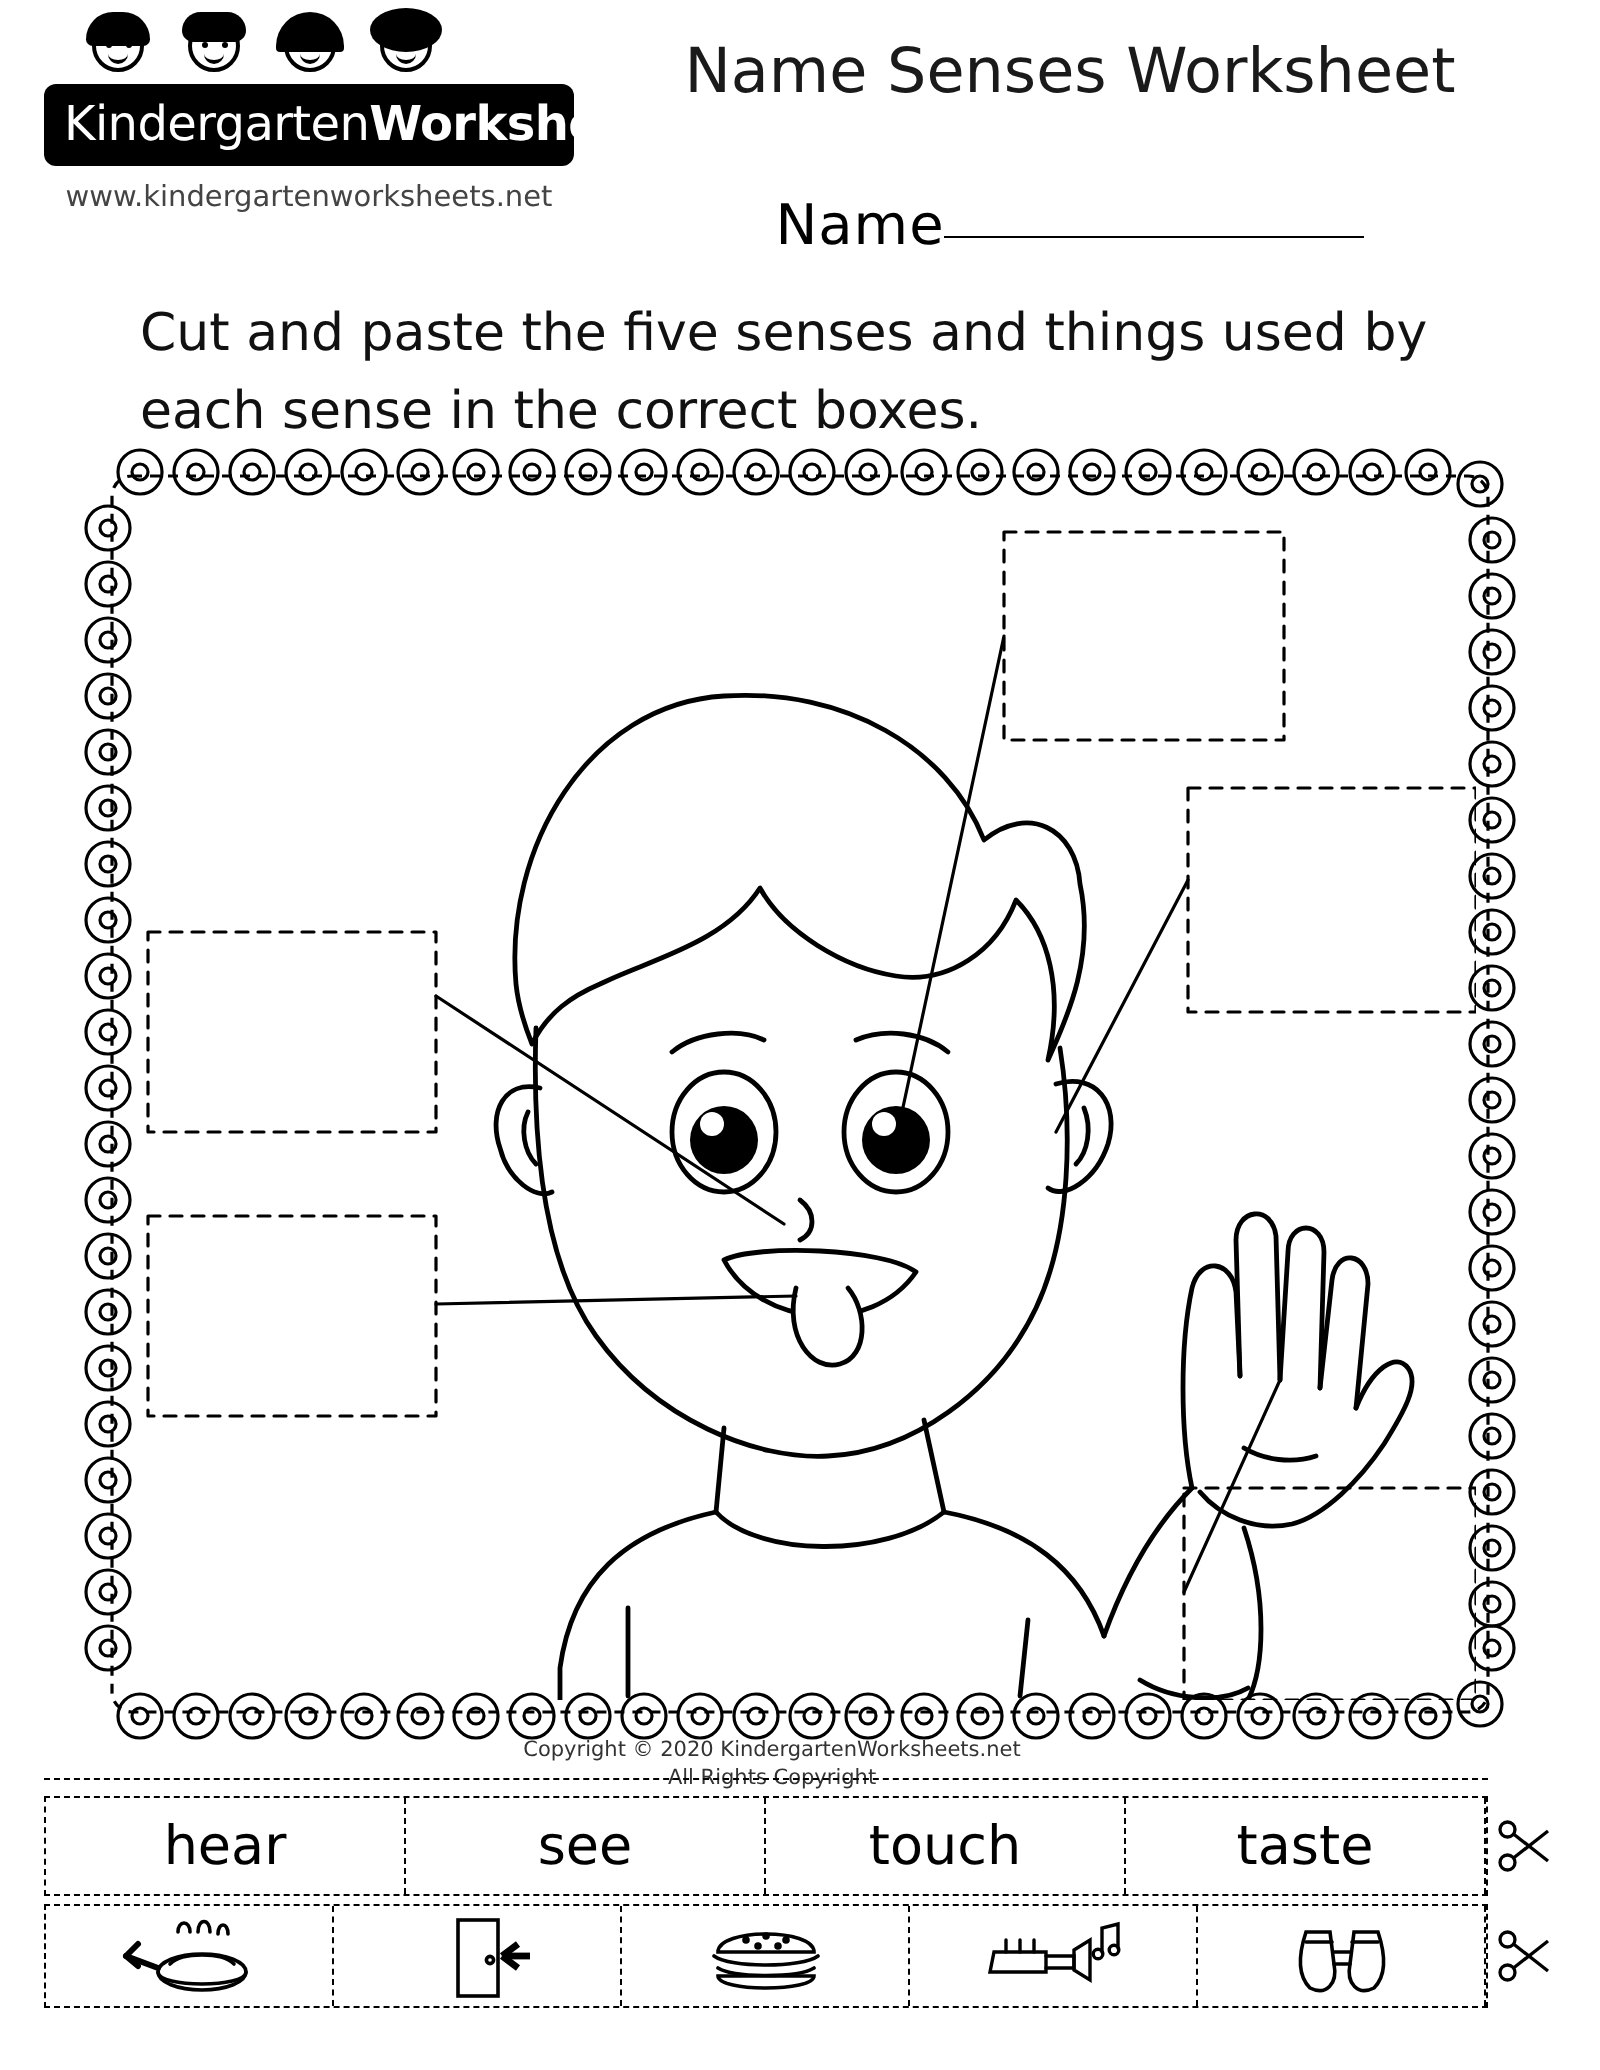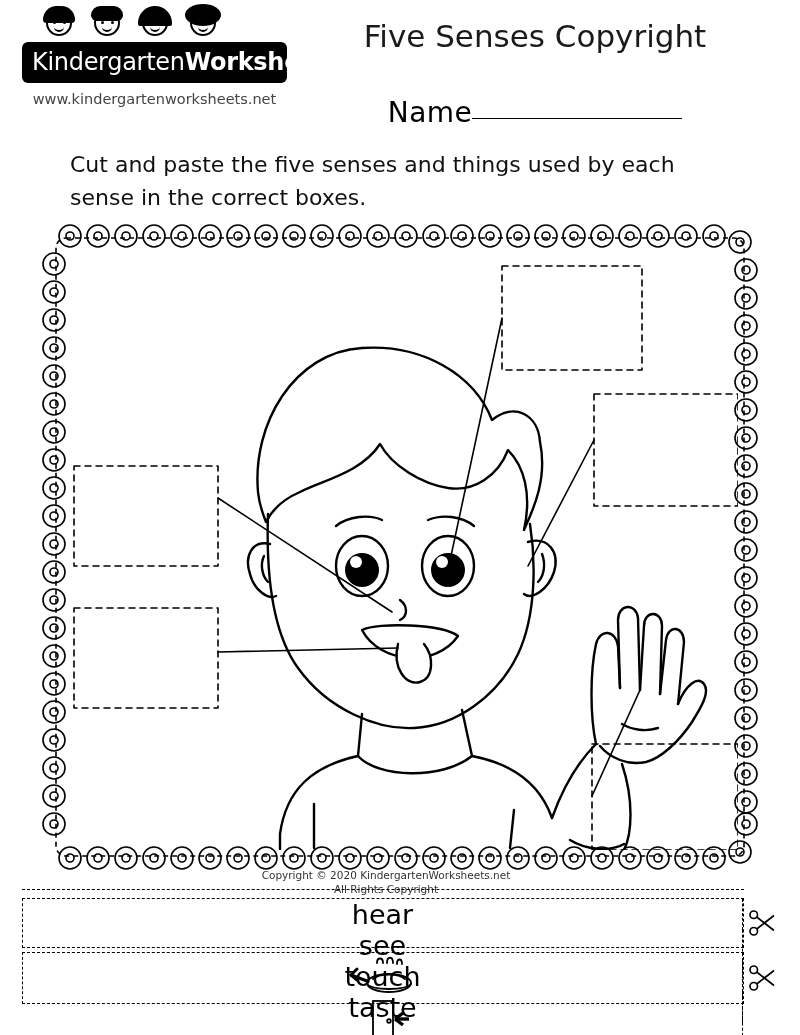--- a/index.html
+++ b/index.html
@@ -137,21 +137,21 @@
     height: 1px;
     vertical-align: 3px;
   }
 
   
   .instructions {
     position: absolute;
     left: 70px;
     top: 148px;
     width: 660px;
-    font-size: 22px;
+    font-size: 26px;
     line-height: 1.5;
     color: #111;
   }
 
   
   .frame {
     position: absolute;
     left: 40px;
     top: 222px;
     width: 720px;
@@ -190,21 +190,20 @@
   }
   .cut-row {
     position: relative;
     display: flex;
     align-items: stretch;
     border: 1.4px dashed #000;
     box-sizing: border-box;
     height: 50px;
     margin-bottom: 4px;
     width: 722px;
-    flex-direction: column;
   }
   .cut-row.row-pics { height: 52px; }
   .cut-cell {
     flex: 1;
     border-right: 1.4px dashed #000;
     display: flex;
     align-items: center;
     justify-content: center;
     box-sizing: border-box;
     position: relative;
@@ -267,21 +266,21 @@
           <div class="eye r"></div>
           <div class="smile"></div>
       </div>
     </div>
     <div class="logo-bar">
       <span>Kindergarten</span><span class="b">Worksheets</span><span class="b">.net</span>
     </div>
     <div class="site-url">www.kindergartenworksheets.net</div>
   </div>
 
-  <div class="title">Five Senses Copyright</div>
+  <div class="title">Name Senses Worksheet</div>
 
   <div class="name-line">
     <span class="name-label">Name</span><span class="name-blank"></span>
   </div>
 </div>
 
 <div class="instructions">Cut and paste the five senses and things used by each sense in the correct boxes.</div>
 
 <div class="frame">
 

